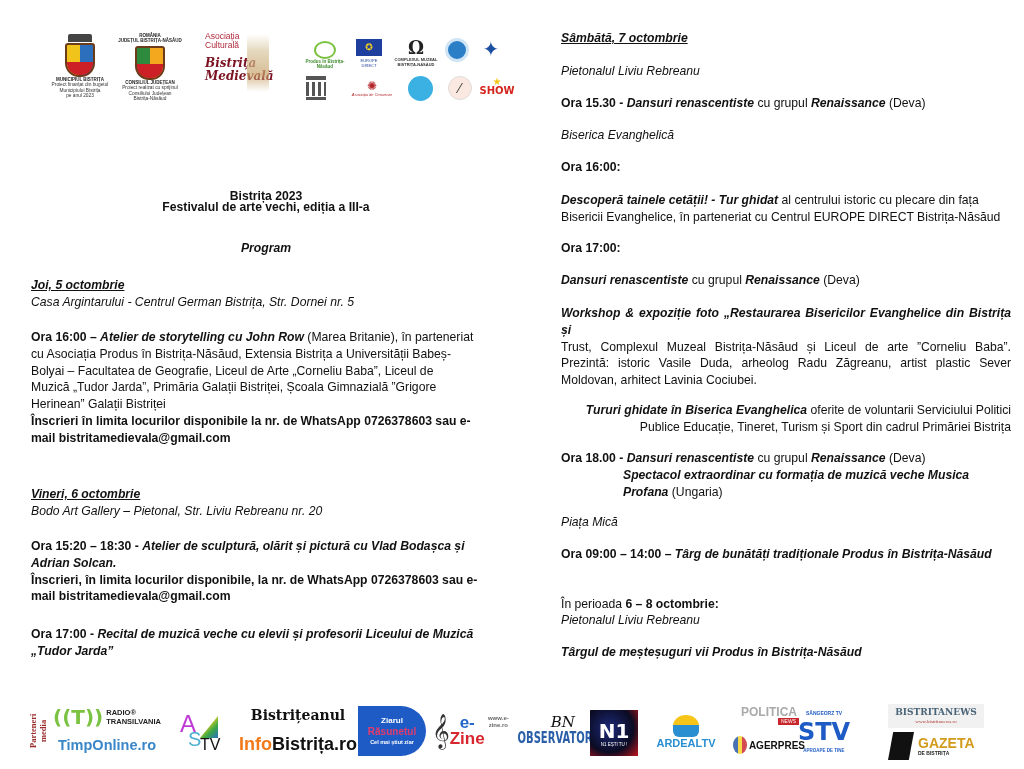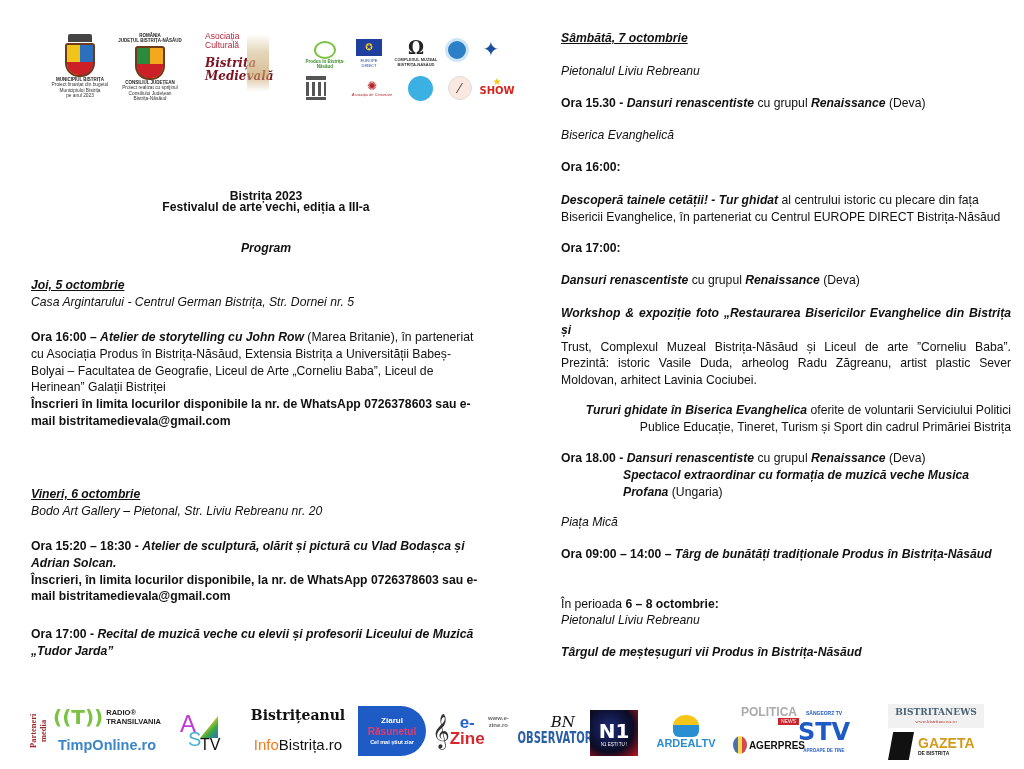--- a/index.html
+++ b/index.html
@@ -112,20 +112,21 @@
     <div class="abs center b" style="top:188px;text-align:center;">Bistrița 2023</div>
     <div class="abs center b i" style="top:240px;">Program</div>
 
     <div class="abs b i u" style="top:277px;">Joi, 5 octombrie</div>
     <div class="abs i" style="top:294px;">Casa Argintarului - Centrul German Bistrița, Str. Dornei nr. 5</div>
 
     <div class="abs" style="top:329px;">
       <div><span class="b">Ora 16:00 – </span><span class="b i">Atelier de storytelling cu John Row</span><span> (Marea Britanie), în parteneriat</span></div>
       <div>cu Asociația Produs în Bistrița-Năsăud, Extensia Bistrița a Universității Babeș-</div>
       <div>Bolyai – Facultatea de Geografie, Liceul de Arte „Corneliu Baba”, Liceul de</div>
+      <div>Muzică „Tudor Jarda”, Primăria Galații Bistriței, Școala Gimnazială ”Grigore</div>
       <div>Herinean” Galații Bistriței</div>
       <div class="b">Înscrieri în limita locurilor disponibile la nr. de WhatsApp 0726378603 sau e-</div>
       <div class="b">mail bistritamedievala@gmail.com</div>
     </div>
 
     <div class="abs b i u" style="top:486px;">Vineri, 6 octombrie</div>
     <div class="abs i" style="top:503px;">Bodo Art Gallery – Pietonal, Str. Liviu Rebreanu nr. 20</div>
 
     <div class="abs" style="top:538px;">
       <div><span class="b">Ora 15:20 – 18:30 - </span><span class="b i">Atelier de sculptură, olărit și pictură cu Vlad Bodașca și</span></div>
@@ -206,21 +207,21 @@
     <div class="mp" style="left:62px;top:734px;width:90px;height:22px;color:#3a86c8;font-weight:bold;font-size:14.5px;">TimpOnline.ro</div>
 
     <div class="mp" style="left:178px;top:710px;width:45px;height:48px;">
       <span style="position:absolute;left:2px;top:0;font-size:24px;color:#c03ad6;">A</span>
       <span style="position:absolute;left:10px;top:18px;font-size:20px;color:#4bb1d1;">S</span>
       <span style="position:absolute;left:22px;top:26px;font-size:16px;color:#111;">TV</span>
       <span style="position:absolute;left:22px;top:6px;width:18px;height:22px;background:linear-gradient(135deg,#e23b2e,#f7d21b,#3aa845,#2b6fc7);clip-path:polygon(0 100%,100% 0,100% 100%);"></span>
     </div>
 
     <div class="mp" style="left:248px;top:704px;width:100px;height:22px;font-family:'DejaVu Serif',serif;font-weight:bold;font-size:14px;color:#111;">Bistrițeanul</div>
-    <div class="mp" style="left:248px;top:734px;width:100px;height:20px;font-weight:normal;font-size:15px;">
+    <div class="mp" style="left:248px;top:734px;width:100px;height:20px;font-weight:bold;font-size:18px;">
       <span style="color:#f27a1a;">Info</span>
         <span style="color:#111;">Bistrița.ro</span>
     </div>
 
     <div class="mp" style="left:358px;top:706px;width:68px;height:50px;background:#1f5bc4;border-radius:0 26px 26px 0;flex-direction:column;line-height:11px;">
       <div style="color:#fff;font-size:8px;font-weight:bold;">Ziarul</div>
       <div style="color:#e43b6c;font-size:10px;font-weight:bold;">Răsunetul</div>
       <div style="color:#fff;font-size:5.5px;font-weight:bold;">Cel mai știut ziar</div>
     </div>
 

